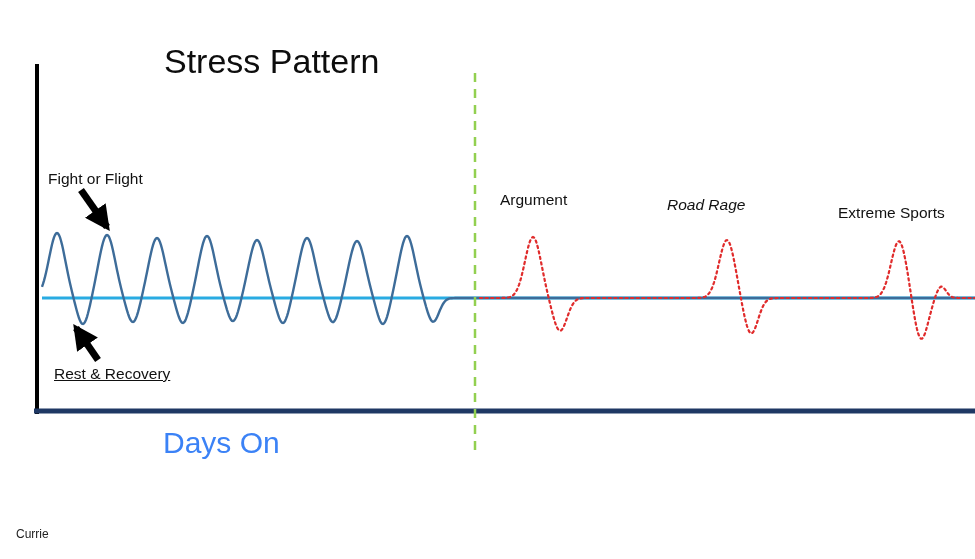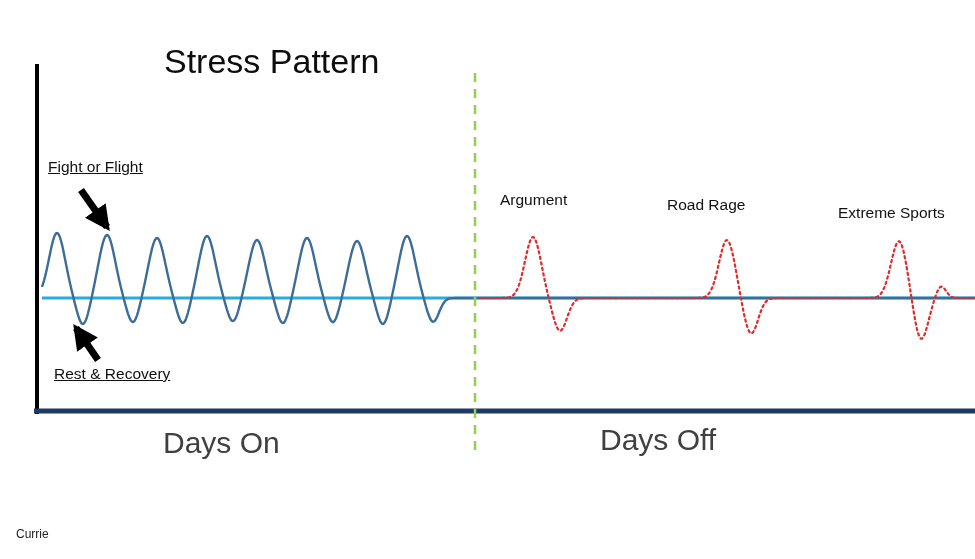--- a/index.html
+++ b/index.html
@@ -2,28 +2,28 @@
 <html><head>
 <meta charset="utf-8">
 <style>
   * { margin: 0; padding: 0; box-sizing: border-box; }
   html, body { width: 975px; height: 559px; background: #ffffff; }
   body { font-family: "Liberation Sans", sans-serif; overflow: hidden; }
   .slide { position: relative; width: 975px; height: 538px; background: #ffffff; }
   .canvas { position: absolute; left: 0; top: 0; }
   .label { position: absolute; color: #111111; white-space: nowrap; }
   .title { left: 164px; top: 42px; font-size: 34px; color: #0d0d0d; }
-  .section-label { font-size: 30px; color: #404040; }
+  .section-label { font-size: 30px; color: #3b82f6; }
   .days-on { left: 163px; top: 426px; }
   .days-off { left: 600px; top: 423px; }
   .annot { font-size: 15.5px; }
-  .fight { left: 48px; top: 158px; text-decoration: underline; }
+  .fight { left: 48px; top: 170px; }
   .rest { left: 54px; top: 365px; text-decoration: underline; }
   .argument { left: 500px; top: 191px; }
-  .roadrage { left: 667px; top: 196px; }
+  .roadrage { left: 667px; top: 196px; font-style: italic; }
   .extreme { left: 838px; top: 204px; }
   .credit { left: 16px; top: 527px; font-size: 12px; color: #222222; }
 </style>
 </head>
 <body>
 
 <div class="slide">
 
   <svg class="canvas" width="975" height="559" viewBox="0 0 975 559">
     <defs>
@@ -48,17 +48,16 @@
   <div class="label annot rest">Rest &amp; Recovery</div>
 
   <div class="label annot argument">Argument</div>
 
   <div class="label annot roadrage">Road Rage</div>
 
   <div class="label annot extreme">Extreme Sports</div>
 
   <div class="label section-label days-on">Days On</div>
 
-  <div class="label section-label days-off">Days Off</div>
 
   <div class="label credit">Currie</div>
 
 </div>
 
 </body></html>

